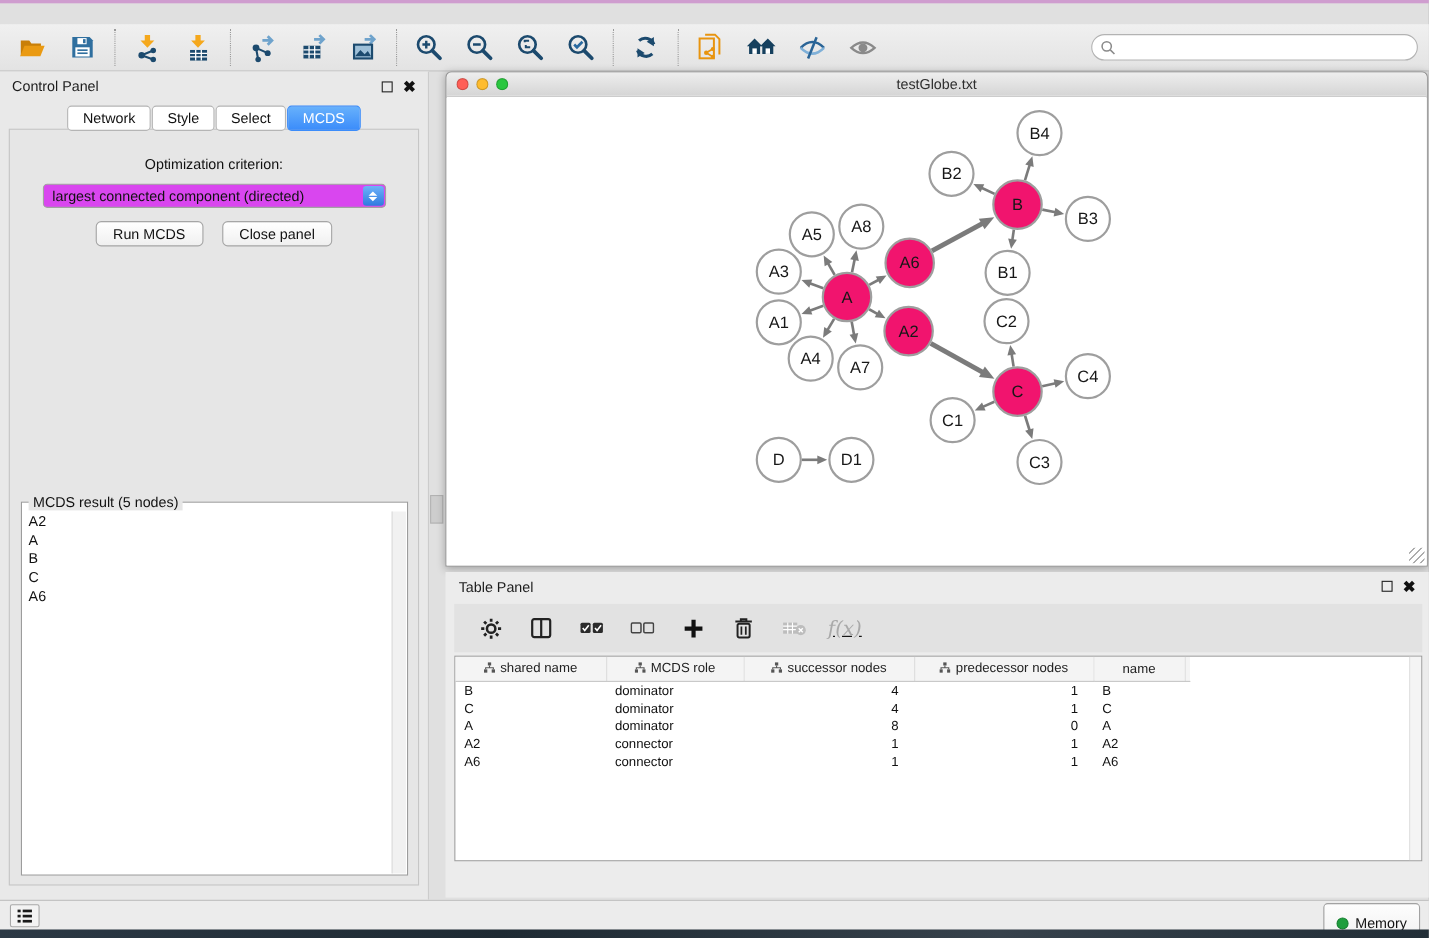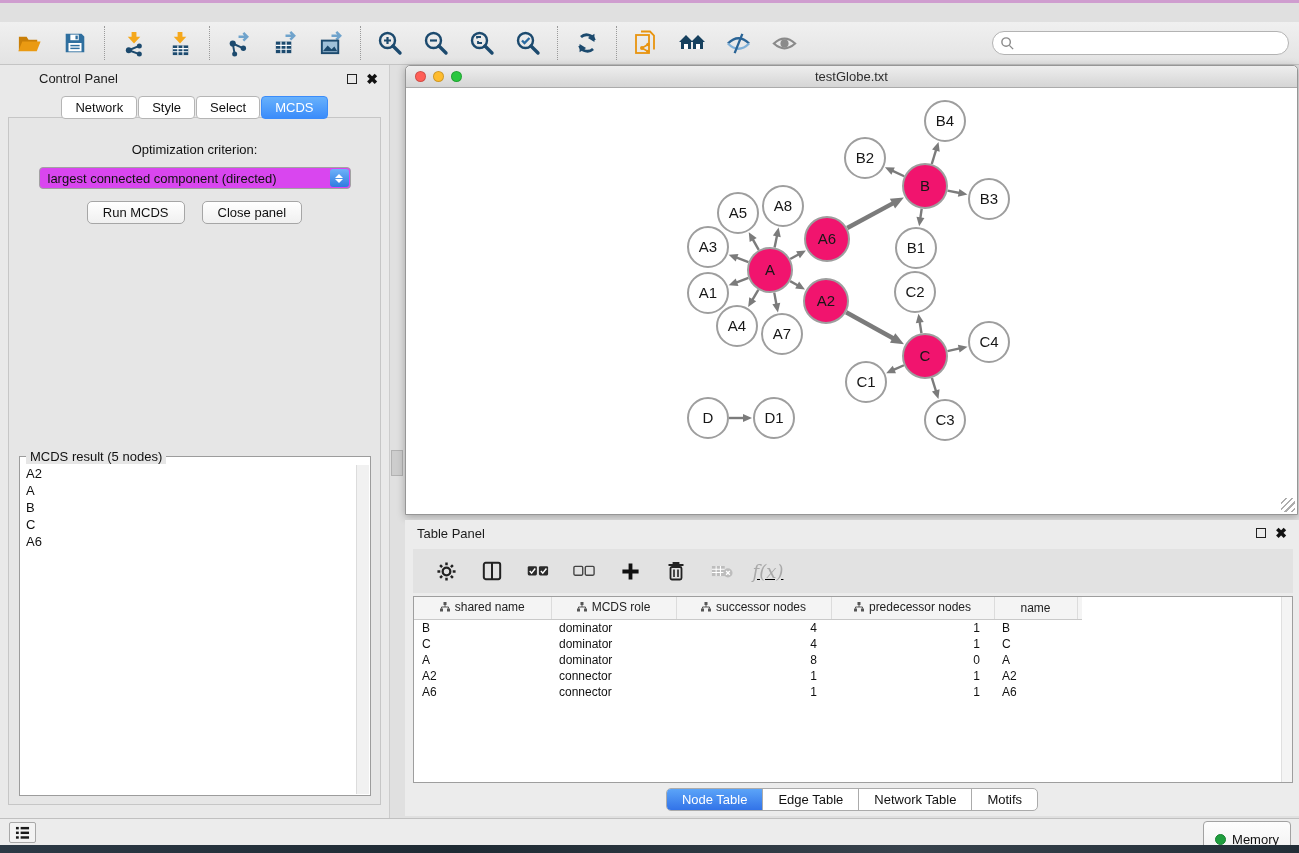--- a/index.html
+++ b/index.html
@@ -20,21 +20,21 @@
     display:flex; align-items:center; }
   .tb-group { display:flex; align-items:center; gap:16px; padding:0 14px; }
   .tb-sep { width:0; height:34px; border-left:1px dotted #9a9a9a; }
   .tb-btn { width:30px; height:30px; display:flex; align-items:center; justify-content:center; cursor:pointer; }
   .search { margin-left:auto; margin-right:10px; width:297px; height:24px; border:1px solid #b3b3b3;
     border-radius:13px; background:#fff; display:flex; align-items:center; padding-left:7px; }
   .search input { border:none; outline:none; flex:1; font-size:13px; background:transparent; padding-left:5px; }
 
   
   .control-panel { position:absolute; left:0; top:65px; width:390px; height:753px;
-    background:#e9e9e9; border-right:1px solid #cccccc;padding-left:28px; }
+    background:#e9e9e9; border-right:1px solid #cccccc; }
   .panel-header { height:27px; display:flex; align-items:center; padding:0 11px; font-size:13px; color:#1c1c1c; }
   .panel-header .spacer { flex:1; }
   .float-box { width:10px; height:10px; border:1.6px solid #222; margin-right:9px; }
   .close-x { font-size:14px; font-weight:bold; color:#111; line-height:10px; }
   .cp-tabs { position:absolute; top:31px; left:0; right:0; display:flex; justify-content:center; gap:1px; z-index:3; }
   .cp-tab { background:#fff; border:1px solid #b5b5b5; border-radius:4px; padding:3px 13px;
     font-size:13px; color:#111; cursor:pointer; }
   .cp-tab.selected { background:linear-gradient(#67b1fc,#3b8cfa); border-color:#3b8cfa; color:#fff; }
   .cp-body { position:absolute; top:52px; left:8px; right:8px; bottom:13px;
     background:#e6e6e6; border:1px solid #c6c6c6; }
@@ -559,28 +559,20 @@
               <td>connector</td>
               <td class="num">1</td>
               <td class="num">1</td>
               <td>A6</td>
               <td></td>
             </tr>
           </tbody>
       </table>
       <div class="tp-scrollbar"></div>
     </div>
-    <div class="tp-tabs">
-      <div class="seg">
-        <div class="seg-btn selected">Node Table</div>
-        <div class="seg-btn">Edge Table</div>
-        <div class="seg-btn">Network Table</div>
-        <div class="seg-btn">Motifs</div>
-      </div>
-    </div>
   </div>
 
   <div class="status-bar">
     <div class="status-left-btn">
       <svg width="15" height="14" viewBox="0 0 16 15">
         <rect x="1" y="1" width="3" height="2.6" fill="#1a1a1a"></rect>
           <rect x="6" y="1" width="9" height="2.6" fill="#1a1a1a"></rect>
         <rect x="1" y="6" width="3" height="2.6" fill="#1a1a1a"></rect>
           <rect x="6" y="6" width="9" height="2.6" fill="#1a1a1a"></rect>
         <rect x="1" y="11" width="3" height="2.6" fill="#1a1a1a"></rect>

